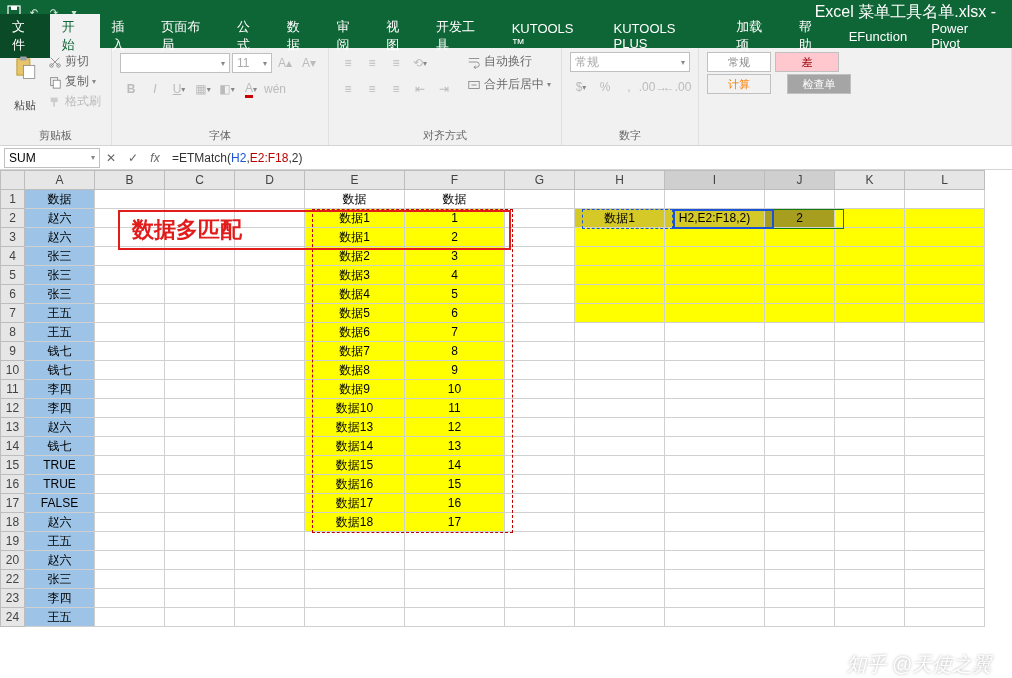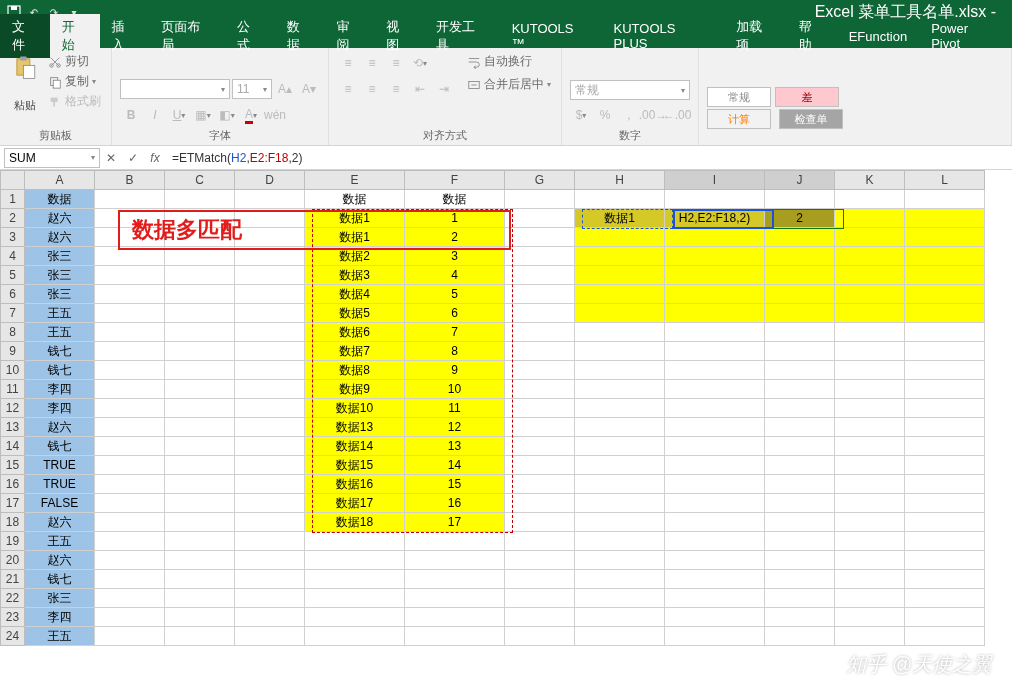--- a/index.html
+++ b/index.html
@@ -12,21 +12,21 @@
 .ribbon-tabs .tab{padding:4px 12px;color:#fff;cursor:pointer;font-size:13px;}
 .ribbon-tabs .tab.active{background:#f1f1f1;color:#0e6535;}
 .ribbon-tabs .file{background:#0a4a27;}
 .ribbon{height:98px;background:#f1f1f1;border-bottom:1px solid #d4d4d4;display:flex;}
 .group{border-right:1px solid #e0e0e0;padding:4px 8px 2px 8px;display:flex;flex-direction:column;justify-content:space-between;}
 .group-label{text-align:center;font-size:11px;color:#666;padding-top:2px;}
 .group-body{display:flex;gap:4px;align-items:flex-start;flex:1;}
 .btn-lg{display:flex;flex-direction:column;align-items:center;gap:2px;padding:2px 4px;}
 .btn-lg svg{width:26px;height:26px;}
 .btn-lg span{font-size:11px;color:#4a4a4a;margin-top:16px;}
-.vstack{display:flex;flex-direction:column;gap:1px;justify-content:flex-end;}
+.vstack{display:flex;flex-direction:column;gap:1px;}
 .hstack{display:flex;gap:2px;align-items:center;}
 .small-item{display:flex;align-items:center;gap:3px;font-size:11px;color:#6a6a6a;padding:1px 2px;}
 .small-item svg{width:14px;height:14px;}
 .combo{border:1px solid #c0c0c0;background:#fff;height:20px;font-size:11px;color:#888;display:flex;align-items:center;padding:0 4px;justify-content:space-between;}
 .combo.dim{color:#aaa;}
 .iconbtn{width:22px;height:22px;display:flex;align-items:center;justify-content:center;color:#888;}
 .iconbtn.dim{color:#bbb;}
 .namebox-row{height:24px;background:#fff;border-bottom:1px solid #d4d4d4;display:flex;align-items:center;}
 .namebox{width:96px;height:20px;border:1px solid #c0c0c0;margin-left:4px;display:flex;align-items:center;padding:0 4px;font-size:11px;justify-content:space-between;}
 .fx-btns{display:flex;gap:0;}
@@ -233,21 +233,21 @@
     <div class="group-label">数字</div>
   </div>
 
 
   <div class="group" style="flex:1;min-width:140px">
     <div class="group-body vstack" style="gap:2px;width:100%">
       <div class="hstack" style="gap:4px">
         <div class="combo" style="width:64px;justify-content:center">常规</div>
         <div class="combo" style="width:64px;justify-content:center;background:#ffc7ce;color:#9c0006">差</div>
       </div>
-      <div class="hstack" style="gap:8px">
+      <div class="hstack" style="gap:16px">
         <div class="combo" style="width:64px;justify-content:center;background:#f2f2f2;color:#fa7d00">计算</div>
         <div class="combo" style="width:64px;justify-content:center;background:#a5a5a5;color:#fff">检查单</div>
       </div>
     </div>
     <div class="group-label">&nbsp;</div>
   </div>
 </div>
 
 <div class="namebox-row">
   <div class="namebox">
@@ -576,35 +576,20 @@
           <td class=""></td>
           <td class=""></td>
           <td class=""></td>
           <td class=""></td>
           <td class=""></td>
           <td class=""></td>
           <td class=""></td>
           <td class=""></td>
         </tr>
         <tr>
-          <th class="rowhdr">21</th>
-          <td class="colA-data">钱七</td>
-          <td class=""></td>
-          <td class=""></td>
-          <td class=""></td>
-          <td class=""></td>
-          <td class=""></td>
-          <td class=""></td>
-          <td class=""></td>
-          <td class=""></td>
-          <td class=""></td>
-          <td class=""></td>
-          <td class=""></td>
-        </tr>
-        <tr>
           <th class="rowhdr">22</th>
           <td class="colA-data">张三</td>
           <td class=""></td>
           <td class=""></td>
           <td class=""></td>
           <td class=""></td>
           <td class=""></td>
           <td class=""></td>
           <td class=""></td>
           <td class=""></td>

